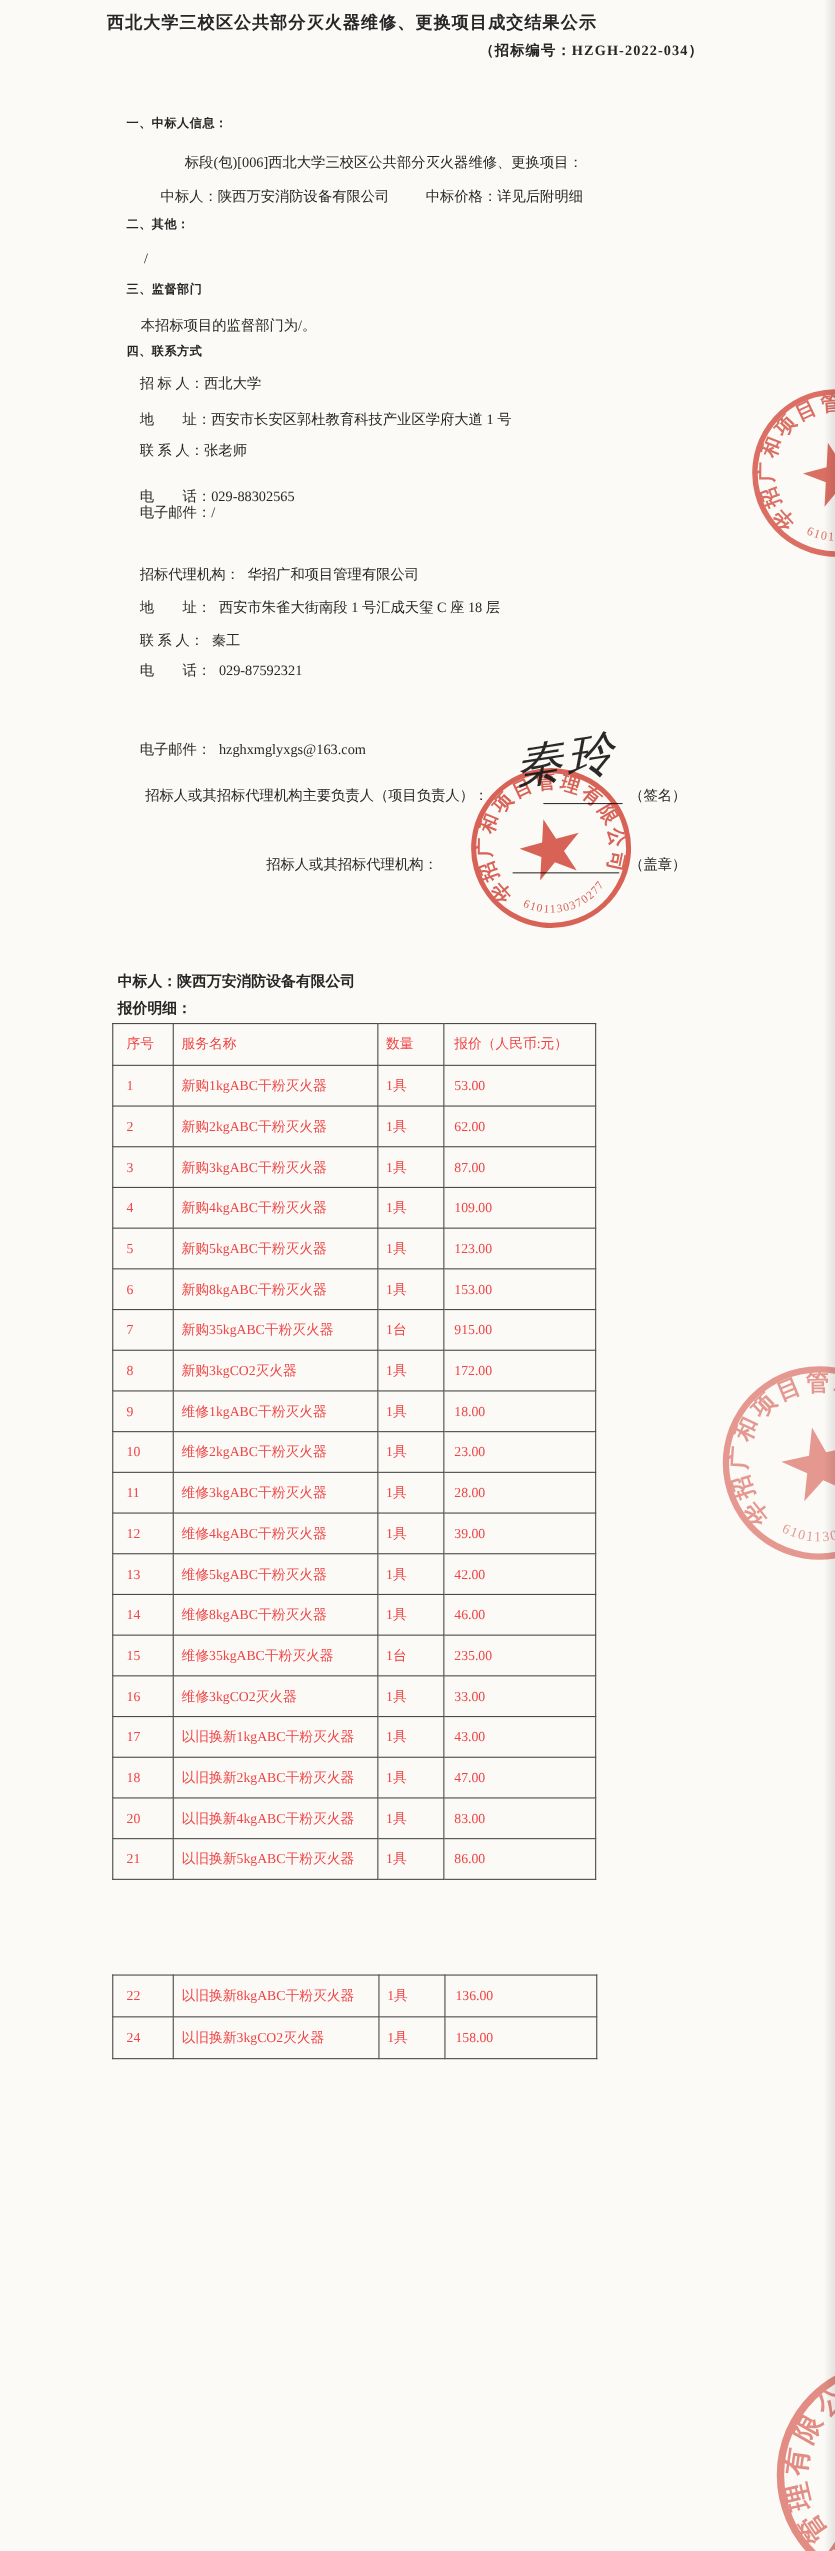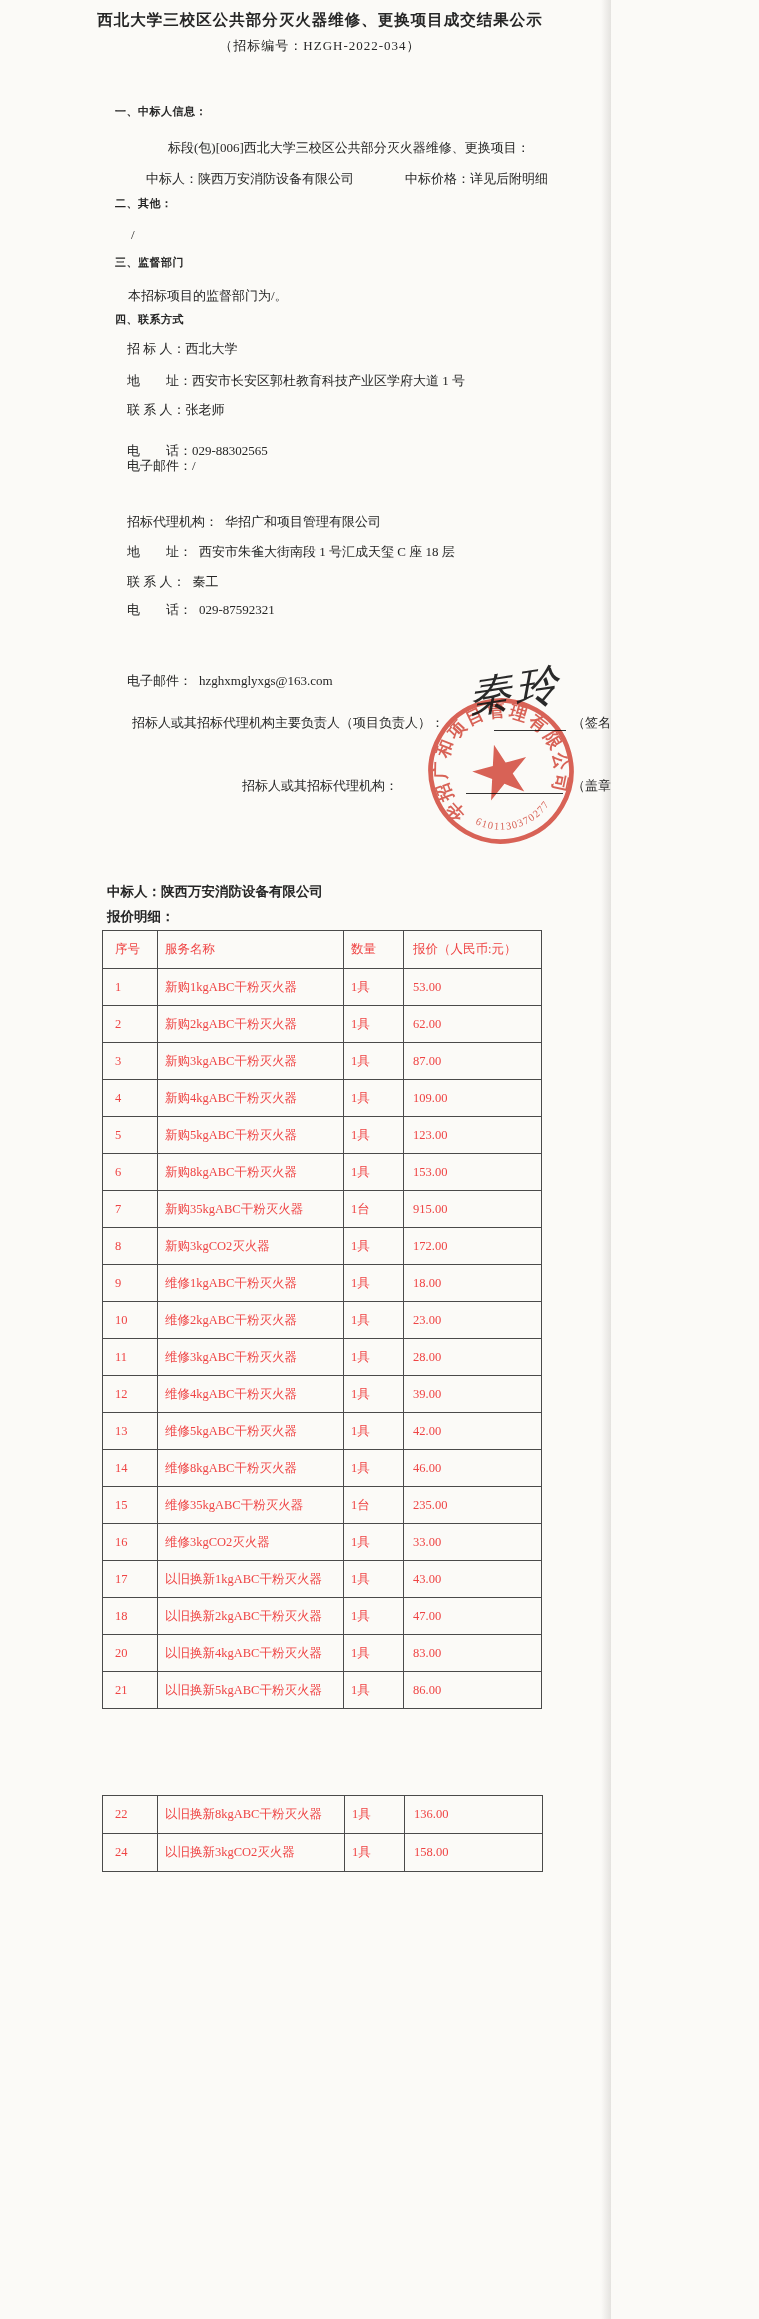--- a/index.html
+++ b/index.html
@@ -1,23 +1,23 @@
 <!DOCTYPE html>
 <html><head>
 <meta charset="utf-8">
 <style>
   html,body { margin:0; padding:0; background:#fbfaf7; }
   #page {
-    position:relative; width:611px; height:2319px; overflow:hidden;
+    position:relative; width:759px; height:2319px; overflow:hidden;
     background:#fbfaf7; color:#262626;
     font-family:"Liberation Serif", serif;
   }
   .abs { position:absolute; white-space:nowrap; }
   .title    { left:0; top:10px; width:640px; text-align:center; font-size:15.5px; font-weight:600; letter-spacing:1px; }
-  .subtitle { left:0; top:37px; width:640px; text-align:center; font-size:13px; letter-spacing:1px; }
+  .subtitle { left:0; top:37px; width:640px; text-align:right; font-size:13px; letter-spacing:1px;font-weight:bold; }
   .h        { font-size:11px; font-weight:bold; letter-spacing:0.5px; }
   .body-line{ font-size:13px; }
   .pair span + span { }
   .gap span + span { margin-left:7px; }
   .sig-underline { position:absolute; border-bottom:1.3px solid #333; height:1px; z-index:1; }
   .handwriting {
     position:absolute; left:468px; top:662px; z-index:5;
     font-size:43px; font-style:italic; font-weight:500; color:#181818;
     transform:rotate(-9deg) skewX(-6deg); letter-spacing:4px; opacity:0.92;
   }
@@ -49,21 +49,21 @@
 
 <div id="page">
   <div class="page-edge"></div>
 
   <div class="abs title">西北大学三校区公共部分灭火器维修、更换项目成交结果公示</div>
   <div class="abs subtitle">（招标编号：HZGH-2022-034）</div>
 
   <div class="abs h" style="left:115px; top:104px;">一、中标人信息：</div>
   <div class="abs body-line" style="left:168px; top:139px;">标段(包)[006]西北大学三校区公共部分灭火器维修、更换项目：</div>
   <div class="abs body-line" style="left:146px; top:170px;">
-    <span>中标人：</span><span>陕西万安消防设备有限公司</span><span style="margin-left:51px;">中标价格：</span><span>详见后附明细</span>
+    <span>中标人：</span><span>陕西万安消防设备有限公司</span><span style="margin-left:33px;">中标价格：</span><span>详见后附明细</span>
   </div>
 
   <div class="abs h" style="left:115px; top:196px;">二、其他：</div>
   <div class="abs body-line" style="left:131px; top:227px;">/</div>
 
   <div class="abs h" style="left:115px; top:255px;">三、监督部门</div>
   <div class="abs body-line" style="left:128px; top:287px;">本招标项目的监督部门为/。</div>
 
   <div class="abs h" style="left:115px; top:312px;">四、联系方式</div>
 

